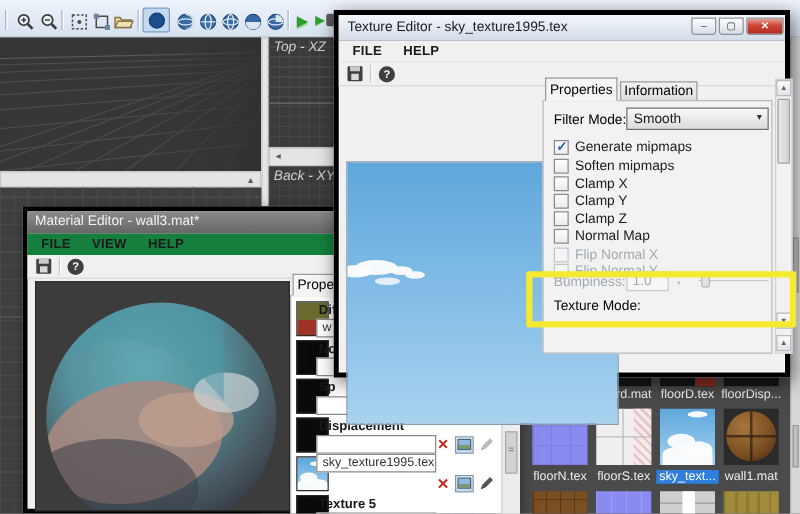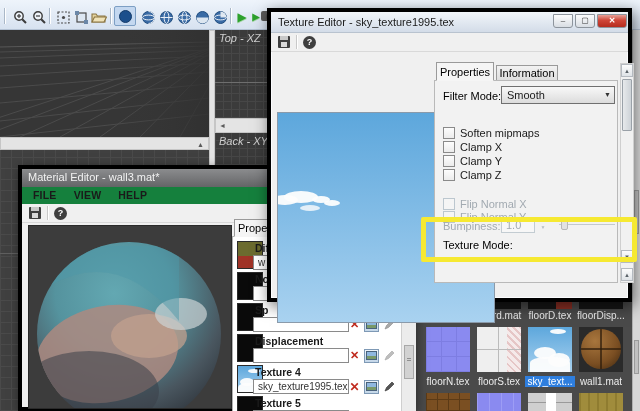--- a/index.html
+++ b/index.html
@@ -358,21 +358,21 @@
       <div class="rbtn" style="left:131px;top:111px">
           <span class="imgbtn"></span>
         </div>
       <div class="rbtn" style="left:149px;top:111px">
           <svg width="11" height="11">
             <path d="M1 10 L2.5 6.5 L8 1 L10 3 L4.5 8.5 Z" fill="#bdbdbd" stroke="#a5a5a5" stroke-width=".6"></path>
           </svg>
         </div>
 
       <div class="sec-label" style="top:129px">Texture 4</div>
-      <div class="field" style="top:142px">sky_texture1995.tex</div>
+      <div class="field" style="top:126px">sky_texture1995.tex</div>
       <div class="rbtn" style="left:114px;top:142px">
           <span class="xglyph" style="font-size:12px">✕</span>
         </div>
       <div class="rbtn" style="left:131px;top:142px">
           <span class="imgbtn"></span>
         </div>
       <div class="rbtn" style="left:149px;top:142px">
           <svg width="11" height="11">
             <path d="M1 10 L2.5 6.5 L8 1 L10 3 L4.5 8.5 Z" fill="#555" stroke="#333" stroke-width=".6"></path>
           </svg>
@@ -397,20 +397,24 @@
 
   <div class="abs win" style="left:267px;top:8px;width:365px;height:294px;z-index:10;box-shadow:0 0 0 1px #fbfcfe inset,2px 4px 14px rgba(0,0,0,.55)">
 
     <div class="te-title">
       <span class="te-title-text">Texture Editor - sky_texture1995.tex</span>
       <span class="winbtn" style="left:282px;width:20px">–</span>
       <span class="winbtn" style="left:304px;width:20px">▢</span>
       <span class="winbtn close" style="left:326px;width:30px">✕</span>
     </div>
 
+    <div style="height:17px;background:#f0f0f0;border-bottom:1px solid #e3e3e3;padding-left:4px">
+      <span class="menu-item">FILE</span>
+      <span class="menu-item">HELP</span>
+    </div>
     <div class="mini-toolbar" style="height:19px;display:flex;align-items:center;gap:6px;padding-left:7px">
       <span class="floppy"></span>
       <span class="vsep"></span>
       <span class="helpico"></span>
     </div>
 
     <div class="abs sky-grad" style="left:6px;top:60px;width:218px;height:211px;border:1px solid #8a9aaa">
       <div class="cloud" style="left:6px;top:78px;width:34px;height:12px"></div>
       <div class="cloud" style="left:-6px;top:82px;width:26px;height:10px"></div>
       <div class="cloud" style="left:34px;top:83px;width:18px;height:7px"></div>
@@ -424,35 +428,43 @@
     <div class="tab inactive" style="left:225px;top:53px;width:62px;height:16px;padding-top:1px">
       <span>Information</span>
     </div>
     <div class="tabpage" style="left:163px;top:68px;width:184px;height:203px"></div>
 
     <div class="abs" style="left:172px;top:78px;font-size:11px;z-index:4">Filter Mode:</div>
     <div class="dropdown" style="left:230px;top:74px;width:114px;z-index:4">
       <span>Smooth</span>
     </div>
 
+    <div class="cb-row" style="top:99px;z-index:4">
+      <span class="cb checked"></span>
+        <span class="cb-label">Generate mipmaps</span>
+      </div>
     <div class="cb-row" style="top:114px;z-index:4">
       <span class="cb"></span>
         <span class="cb-label">Soften mipmaps</span>
       </div>
     <div class="cb-row" style="top:128px;z-index:4">
       <span class="cb"></span>
         <span class="cb-label">Clamp X</span>
       </div>
     <div class="cb-row" style="top:142px;z-index:4">
       <span class="cb"></span>
         <span class="cb-label">Clamp Y</span>
       </div>
     <div class="cb-row" style="top:156px;z-index:4">
       <span class="cb"></span>
         <span class="cb-label">Clamp Z</span>
+      </div>
+    <div class="cb-row" style="top:170px;z-index:4">
+      <span class="cb"></span>
+        <span class="cb-label">Normal Map</span>
       </div>
     <div class="cb-row disabled" style="top:185px;z-index:4">
       <span class="cb"></span>
         <span class="cb-label">Flip Normal X</span>
       </div>
     <div class="cb-row disabled" style="top:198px;z-index:4">
       <span class="cb"></span>
         <span class="cb-label">Flip Normal Y</span>
       </div>
 

